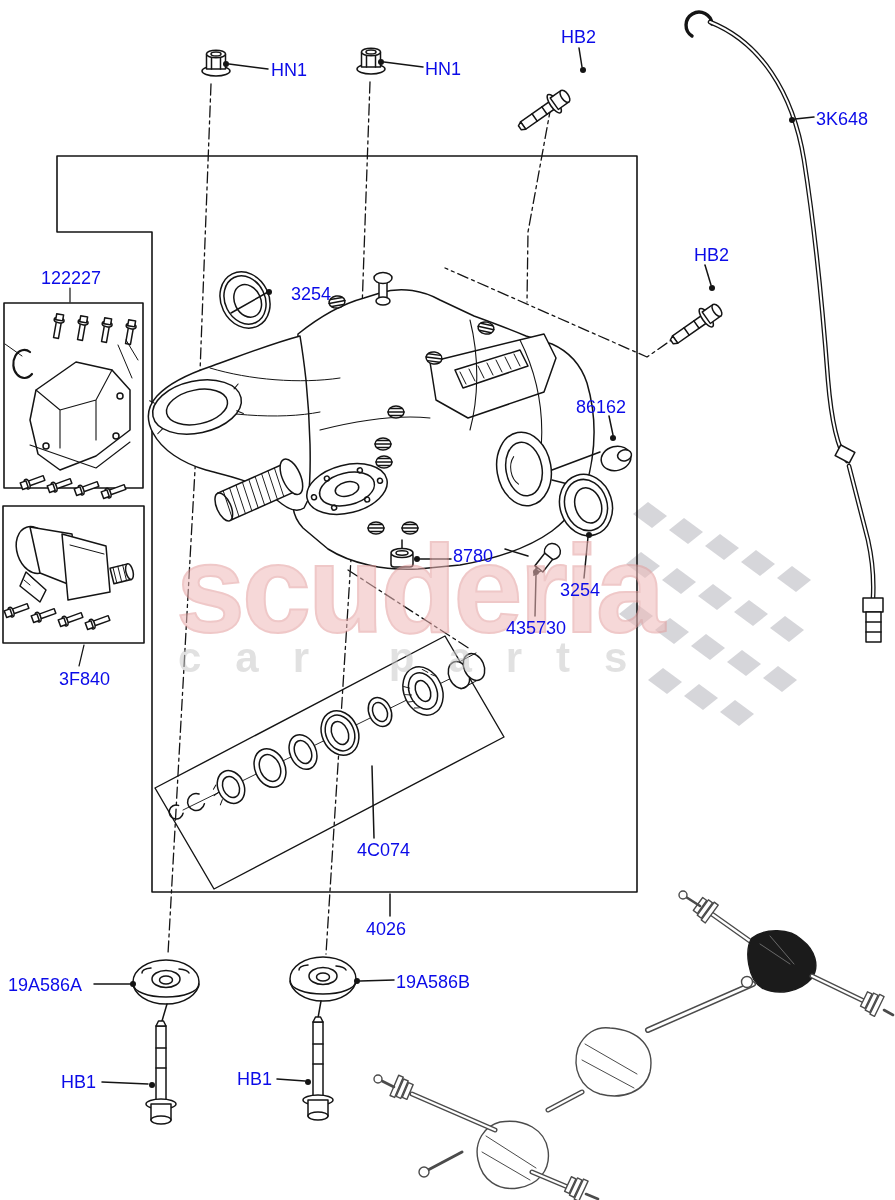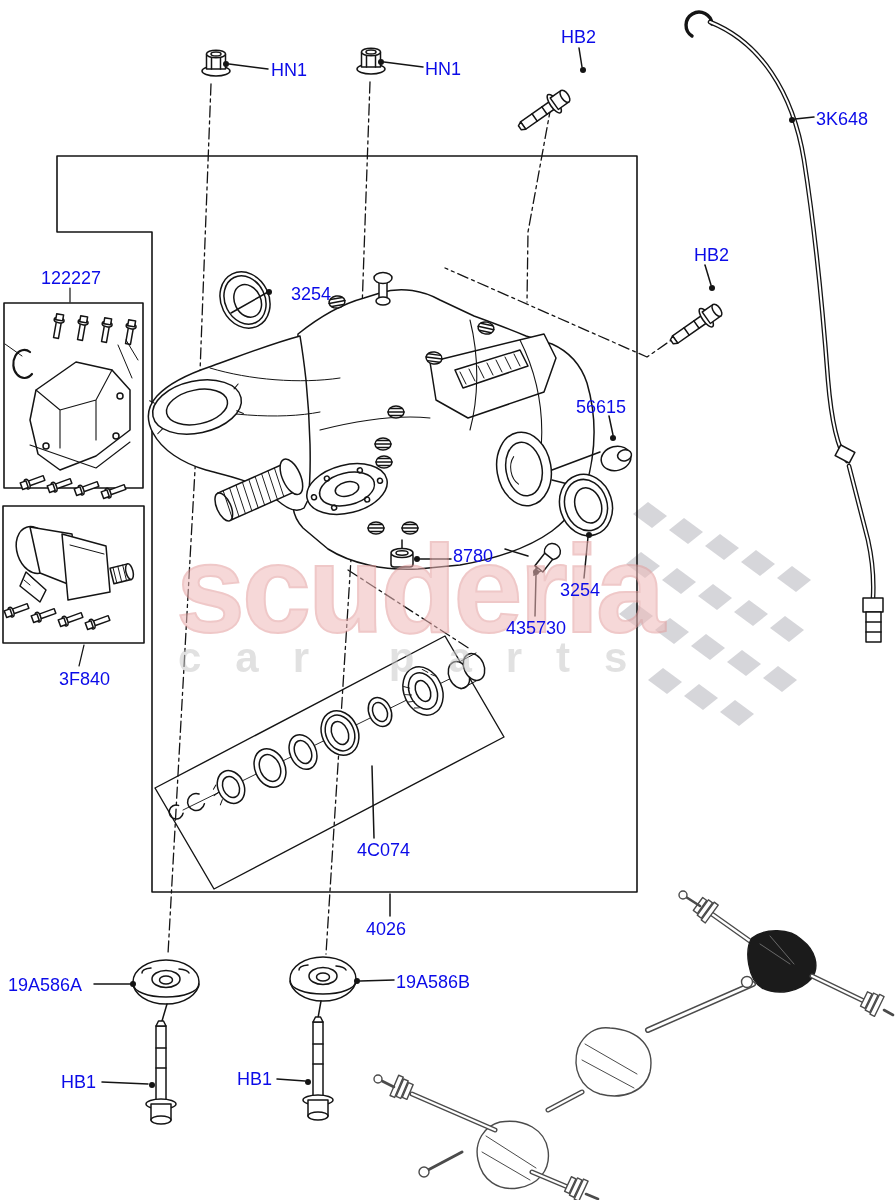--- a/index.html
+++ b/index.html
@@ -399,21 +399,21 @@
 <div class="watermark wm-sub">car parts</div>
 
 <div class="labels">
   <span class="lbl" style="left:271px;top:60px">HN1</span>
   <span class="lbl" style="left:425px;top:59px">HN1</span>
   <span class="lbl" style="left:561px;top:27px">HB2</span>
   <span class="lbl" style="left:816px;top:109px">3K648</span>
   <span class="lbl" style="left:694px;top:245px">HB2</span>
   <span class="lbl" style="left:41px;top:268px">122227</span>
   <span class="lbl" style="left:291px;top:284px">3254</span>
-  <span class="lbl" style="left:576px;top:397px">56615</span>
+  <span class="lbl" style="left:576px;top:397px">86162</span>
   <span class="lbl" style="left:59px;top:669px">3F840</span>
   <span class="lbl" style="left:453px;top:546px">8780</span>
   <span class="lbl" style="left:560px;top:580px">3254</span>
   <span class="lbl" style="left:506px;top:618px">435730</span>
   <span class="lbl" style="left:357px;top:840px">4C074</span>
   <span class="lbl" style="left:366px;top:919px">4026</span>
   <span class="lbl" style="left:8px;top:975px">19A586A</span>
   <span class="lbl" style="left:396px;top:972px">19A586B</span>
   <span class="lbl" style="left:61px;top:1072px">HB1</span>
   <span class="lbl" style="left:237px;top:1069px">HB1</span>

